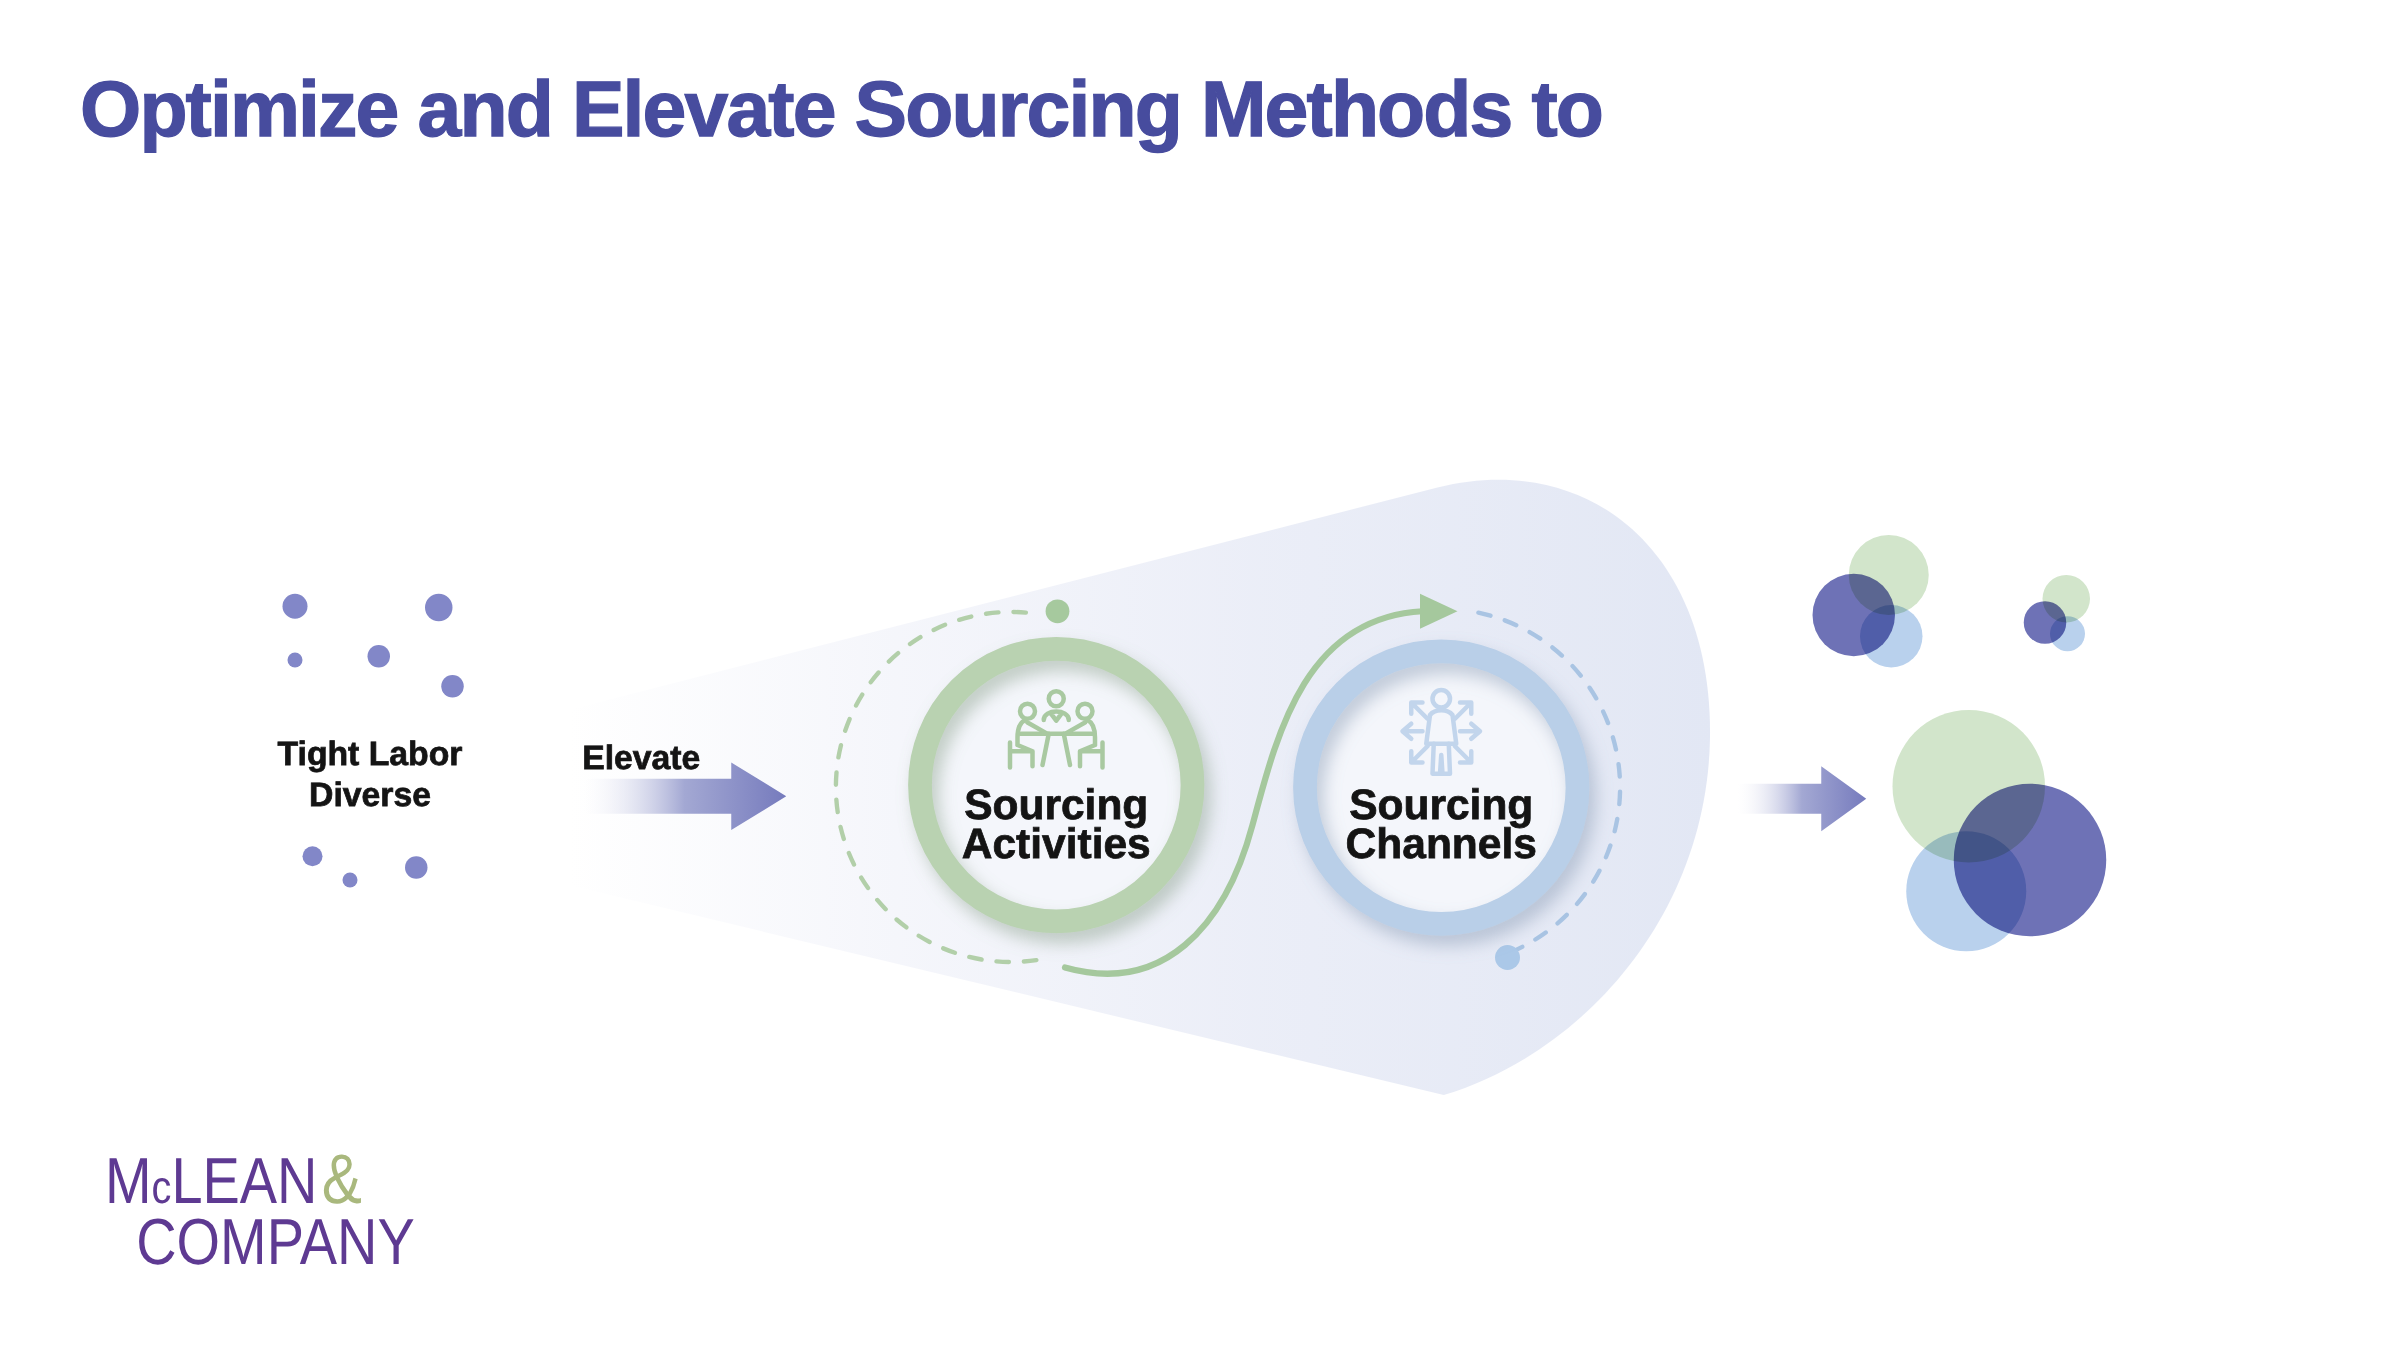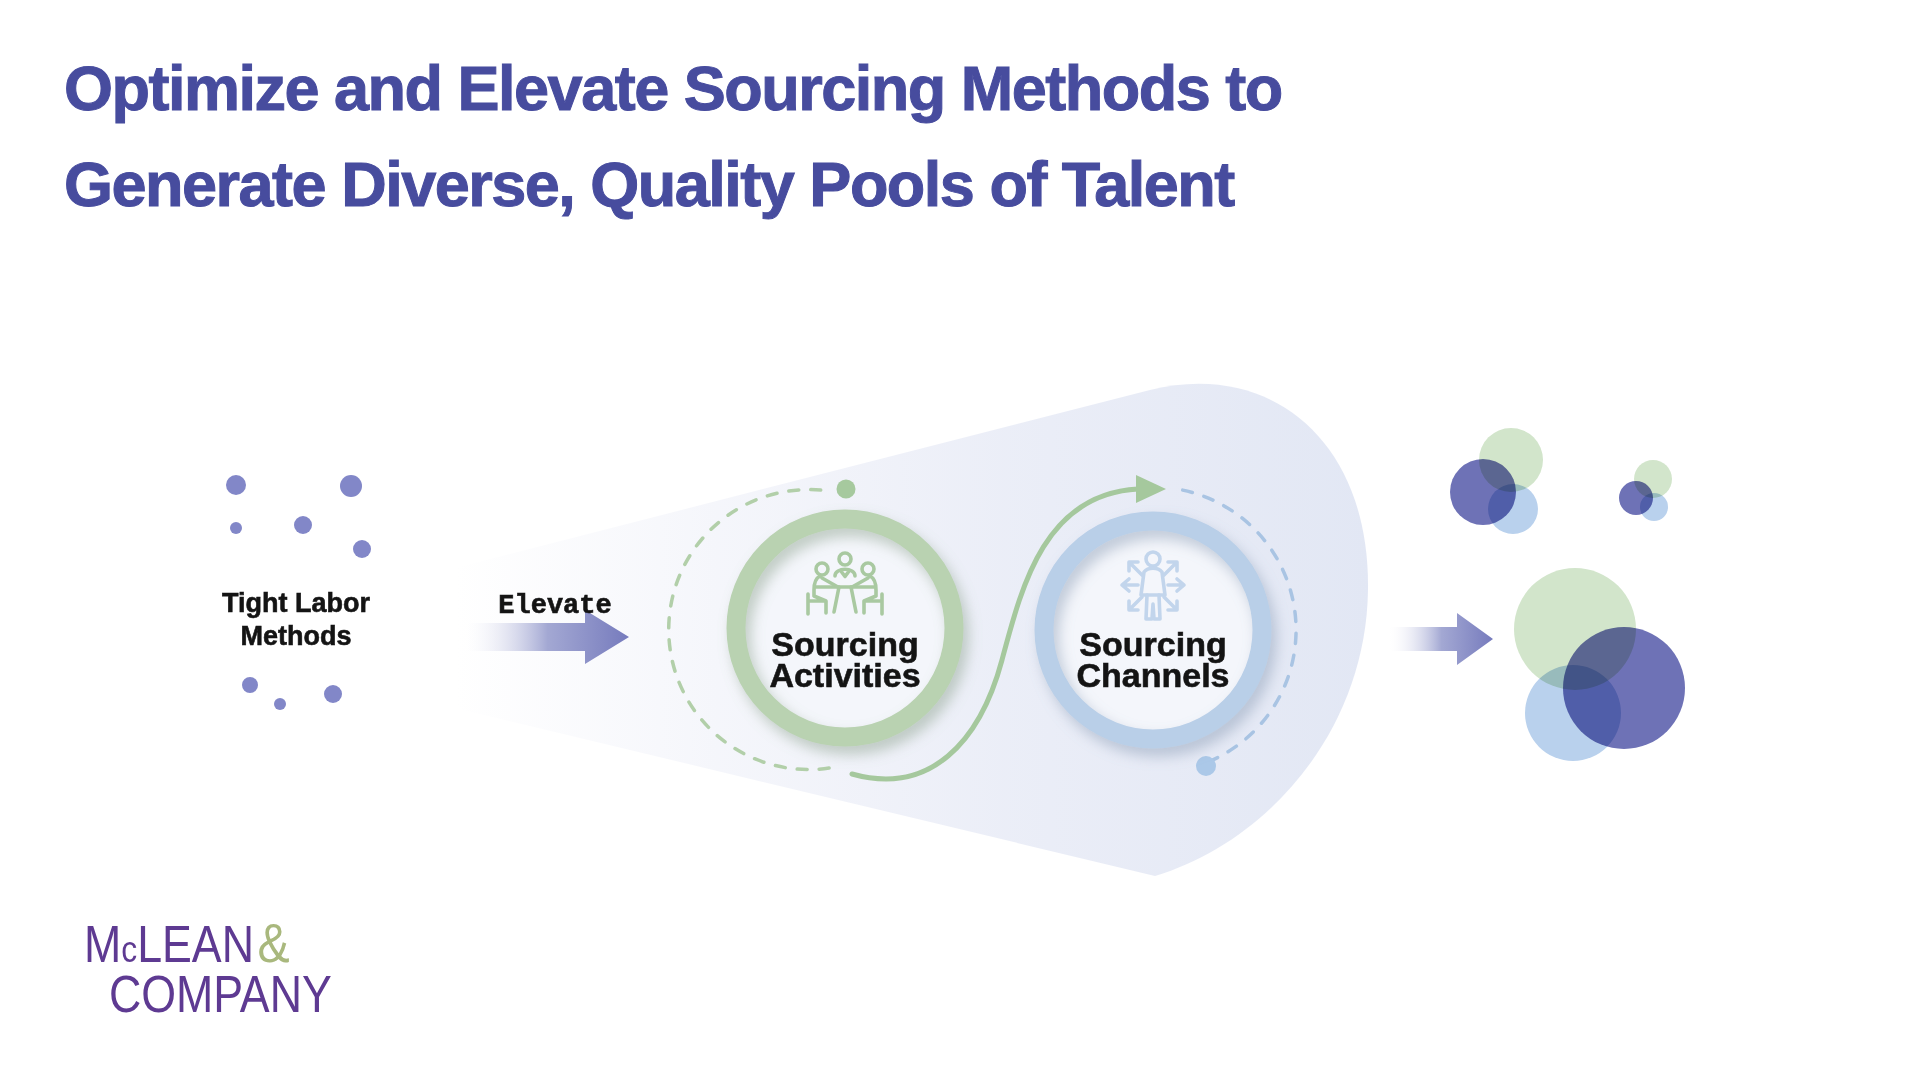--- a/index.html
+++ b/index.html
@@ -10,21 +10,21 @@
   .diagram{position:absolute;left:0;top:0;width:1920px;height:1080px;}
   .txt{position:absolute;color:var(--text_black);font-weight:bold;}
   .page-title{
     left:64px;top:40px;width:1500px;
     font-size:63px;line-height:96px;letter-spacing:-1.5px;
     color:var(--title);font-weight:bold;
     -webkit-text-stroke:1px var(--title);
   }
   .lbl{ text-align:center;font-size:27px;line-height:33px;-webkit-text-stroke:0.6px var(--text_black);}
   .lbl-market{left:181px;top:587px;width:230px;text-align:center;}
-  .lbl-elevate{left:465px;top:590px;width:180px;font-family:Liberation Mono, monospace;}
+  .lbl-elevate{left:423px;top:590px;width:180px;}
   .stage-label{position:absolute;width:240px;text-align:center;color:var(--text_black);
     font-weight:bold;font-size:34px;line-height:31px;-webkit-text-stroke:0.6px var(--text_black);}
   .stage-label.activities{left:725px;top:629px;}
   .stage-label.channels{left:1033px;top:629px;}
   .lbl-result{left:1395px;top:802px;width:355px;font-size:30px;line-height:38px;}
   .logo{position:absolute;left:84px;top:921px;font-family:Liberation Sans, sans-serif;
     color:var(--logo_purple);font-weight:normal;}
   .logo-line{font-size:52px;line-height:44px;transform:scaleX(.86);transform-origin:left;white-space:nowrap;}
   .logo .small-c{font-size:37px;}
   .logo .amp{color:var(--logo_green);font-size:56px;margin-left:4px;}
@@ -139,26 +139,25 @@
         <circle cx="1636" cy="498" r="17" fill="#6e72b6" style="mix-blend-mode: multiply;"></circle>
         <circle cx="1654" cy="507" r="14" fill="#b9d1ed" style="mix-blend-mode: multiply;"></circle>
         <circle cx="1575" cy="629" r="61" fill="#d2e5cb" style="mix-blend-mode: multiply;"></circle>
         <circle cx="1624" cy="688" r="61" fill="#6e72b6" style="mix-blend-mode: multiply;"></circle>
         <circle cx="1573" cy="713" r="48" fill="#b9d1ed" style="mix-blend-mode: multiply;"></circle>
       </g>
   </svg>
 
   <div class="txt page-title">
     <div>Optimize and Elevate Sourcing Methods to</div>
-    <div>Generate Diverse, Quality Pools of Talent</div>
   </div>
 
   <div class="txt lbl lbl-market">
     <div>Tight Labor</div>
-    <div>Methods</div>
+    <div>Diverse</div>
   </div>
 
   <div class="txt lbl lbl-elevate">Elevate</div>
 
   <div class="stage-label activities">
     <div>Sourcing</div>
     <div>Activities</div>
   </div>
 
   <div class="stage-label channels">

